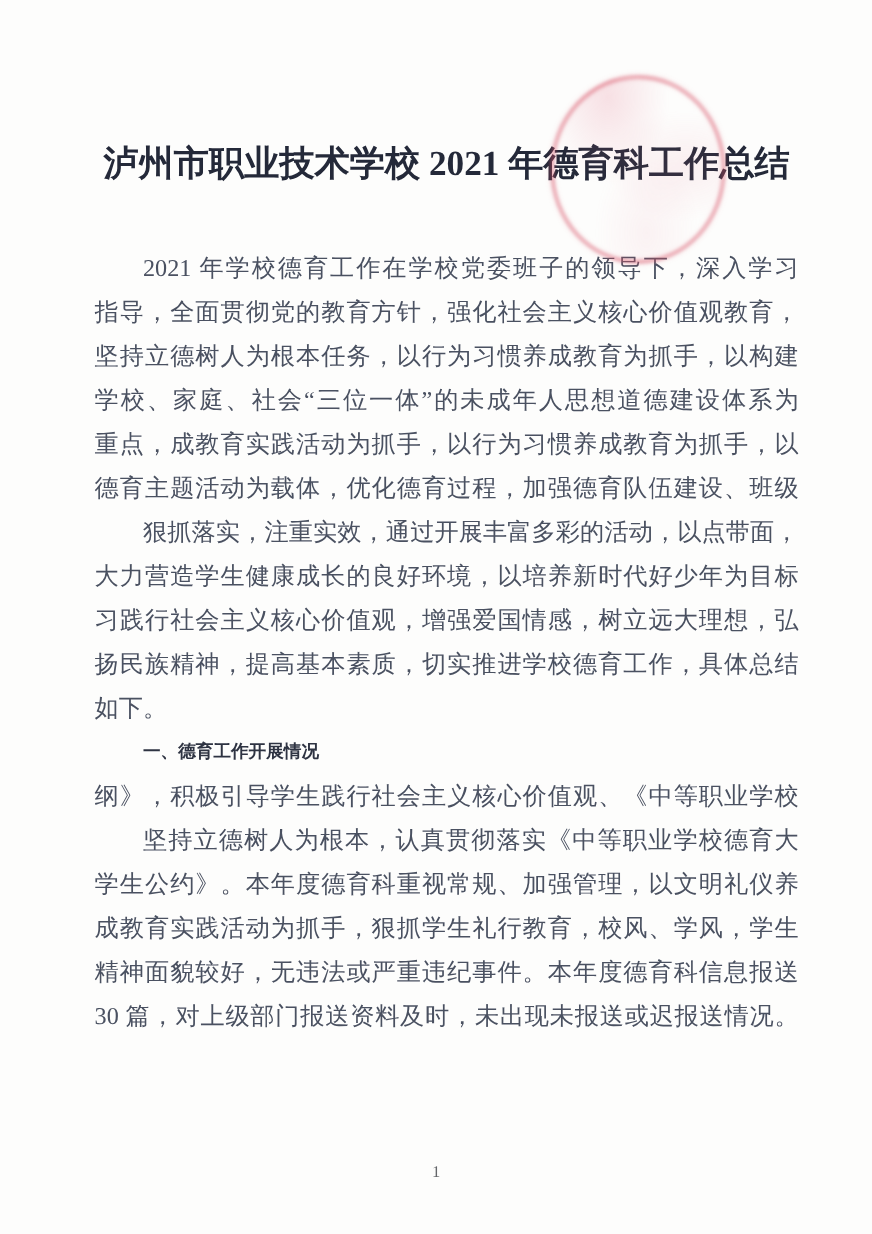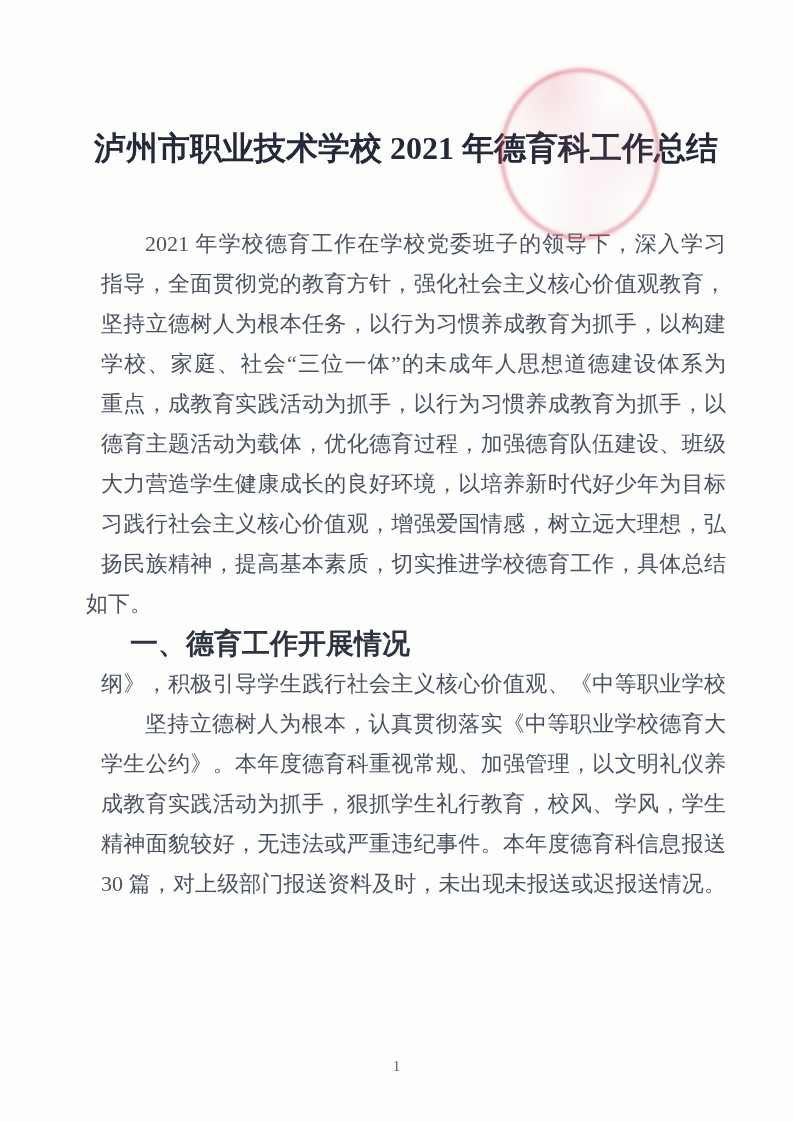--- a/index.html
+++ b/index.html
@@ -26,26 +26,26 @@
     z-index:1;
   }
   .body-text{
     position:absolute;
     top:224px;left:86px;width:640px;
     font-size:22px;
     line-height:40px;
     z-index:1;
   }
   .line{height:40px;overflow:hidden;}
-  .j{text-align:justify;text-align-last:justify;margin-left:15px;}
+  .j{text-align:justify;text-align-last:justify;}
   .ind{padding-left:44px;}
   .heading{
     font-family:"Liberation Sans","DejaVu Sans",sans-serif;
     font-weight:bold;
-    font-size:28px;
+    font-size:16px;
     color:#2e3342;
     padding-left:44px;
   }
   .pageno{
     position:absolute;
     top:1058px;left:0;width:100%;
     text-align:center;
     font-size:15px;
     color:#64666a;
     z-index:1;
@@ -75,20 +75,21 @@
 
   <h1 class="title"><span>泸州市职业技术学校 2021 年德育科工作总结</span></h1>
 
   <div class="body-text">
     <div class="line j ind">2021 年学校德育工作在学校党委班子的领导下，深入学习</div>
     <div class="line j">指导，全面贯彻党的教育方针，强化社会主义核心价值观教育，</div>
     <div class="line j">坚持立德树人为根本任务，以行为习惯养成教育为抓手，以构建</div>
     <div class="line j">学校、家庭、社会“三位一体”的未成年人思想道德建设体系为</div>
     <div class="line j">重点，成教育实践活动为抓手，以行为习惯养成教育为抓手，以</div>
     <div class="line j">德育主题活动为载体，优化德育过程，加强德育队伍建设、班级</div>
+    <div class="line j ind">狠抓落实，注重实效，通过开展丰富多彩的活动，以点带面，</div>
     <div class="line j">大力营造学生健康成长的良好环境，以培养新时代好少年为目标</div>
     <div class="line j">习践行社会主义核心价值观，增强爱国情感，树立远大理想，弘</div>
     <div class="line j">扬民族精神，提高基本素质，切实推进学校德育工作，具体总结</div>
     <div class="line">如下。</div>
     <div class="line heading">一、德育工作开展情况</div>
     <div class="line j">纲》，积极引导学生践行社会主义核心价值观、《中等职业学校</div>
     <div class="line j ind">坚持立德树人为根本，认真贯彻落实《中等职业学校德育大</div>
     <div class="line j">学生公约》。本年度德育科重视常规、加强管理，以文明礼仪养</div>
     <div class="line j">成教育实践活动为抓手，狠抓学生礼行教育，校风、学风，学生</div>
     <div class="line j">精神面貌较好，无违法或严重违纪事件。本年度德育科信息报送</div>

